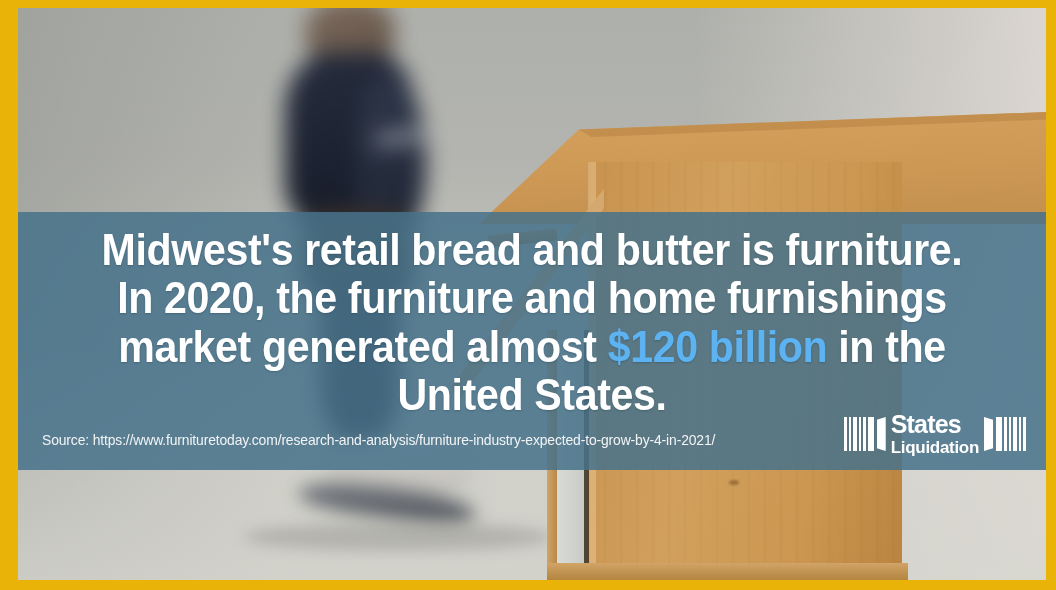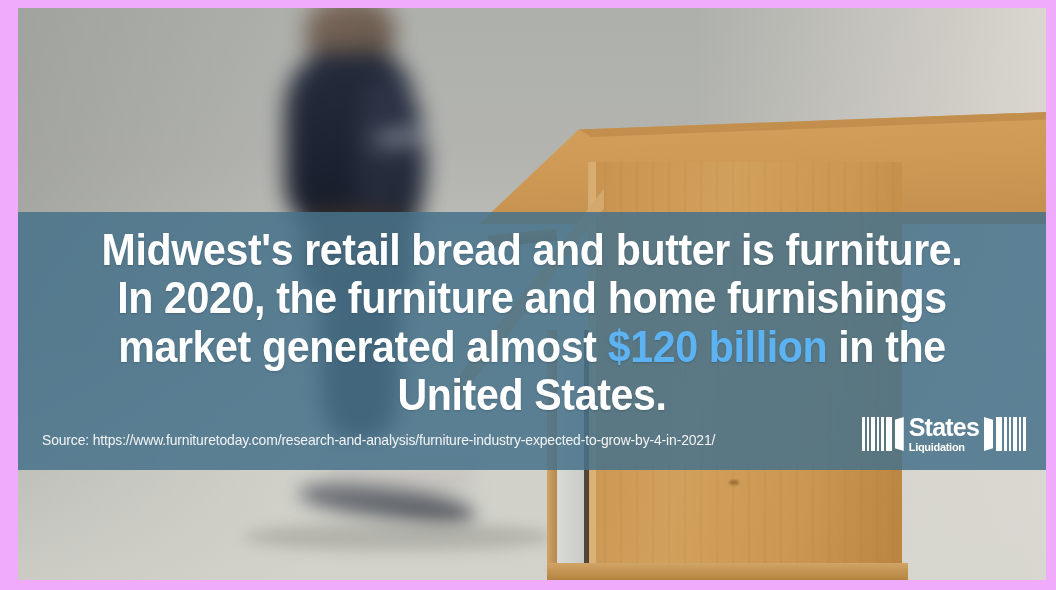--- a/index.html
+++ b/index.html
@@ -14,21 +14,21 @@
     overflow: hidden;
     font-family: "Liberation Sans", sans-serif;
   }
 
   
   .infographic {
     position: relative;
     width: 1056px;
     height: 590px;
     box-sizing: border-box;
-    background: #f0abfc;          
+    background: #eab308;          
     padding: 8px 10px 10px 18px;
     overflow: hidden;
   }
 
   
   .photo {
     position: relative;
     width: 100%;
     height: 100%;
     overflow: hidden;
@@ -390,21 +390,21 @@
   }
   .logo-direct {
     font-family: "Liberation Sans", sans-serif;
     font-weight: bold;
     font-size: 25px;
     letter-spacing: -0.8px;
   }
   .logo-liquidation {
     font-family: "Liberation Sans", sans-serif;
     font-weight: bold;
-    font-size: 11px;
+    font-size: 17px;
     letter-spacing: -0.3px;
     margin-top: 2px;
   }
 </style>
 </head>
 <body>
 
 <div class="infographic">
 
   <div class="photo">

